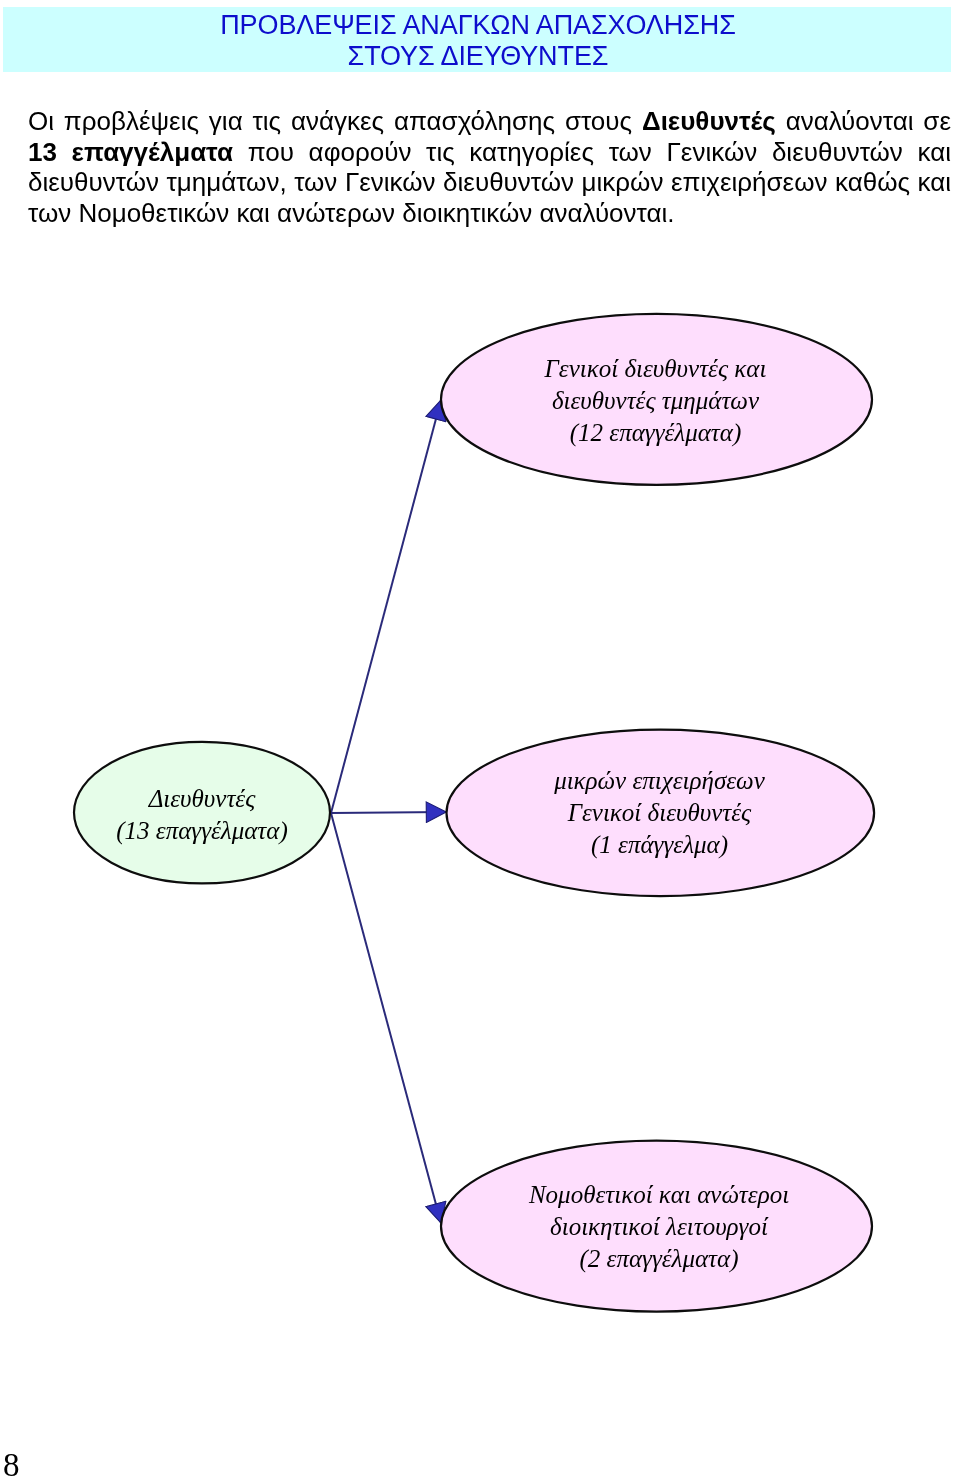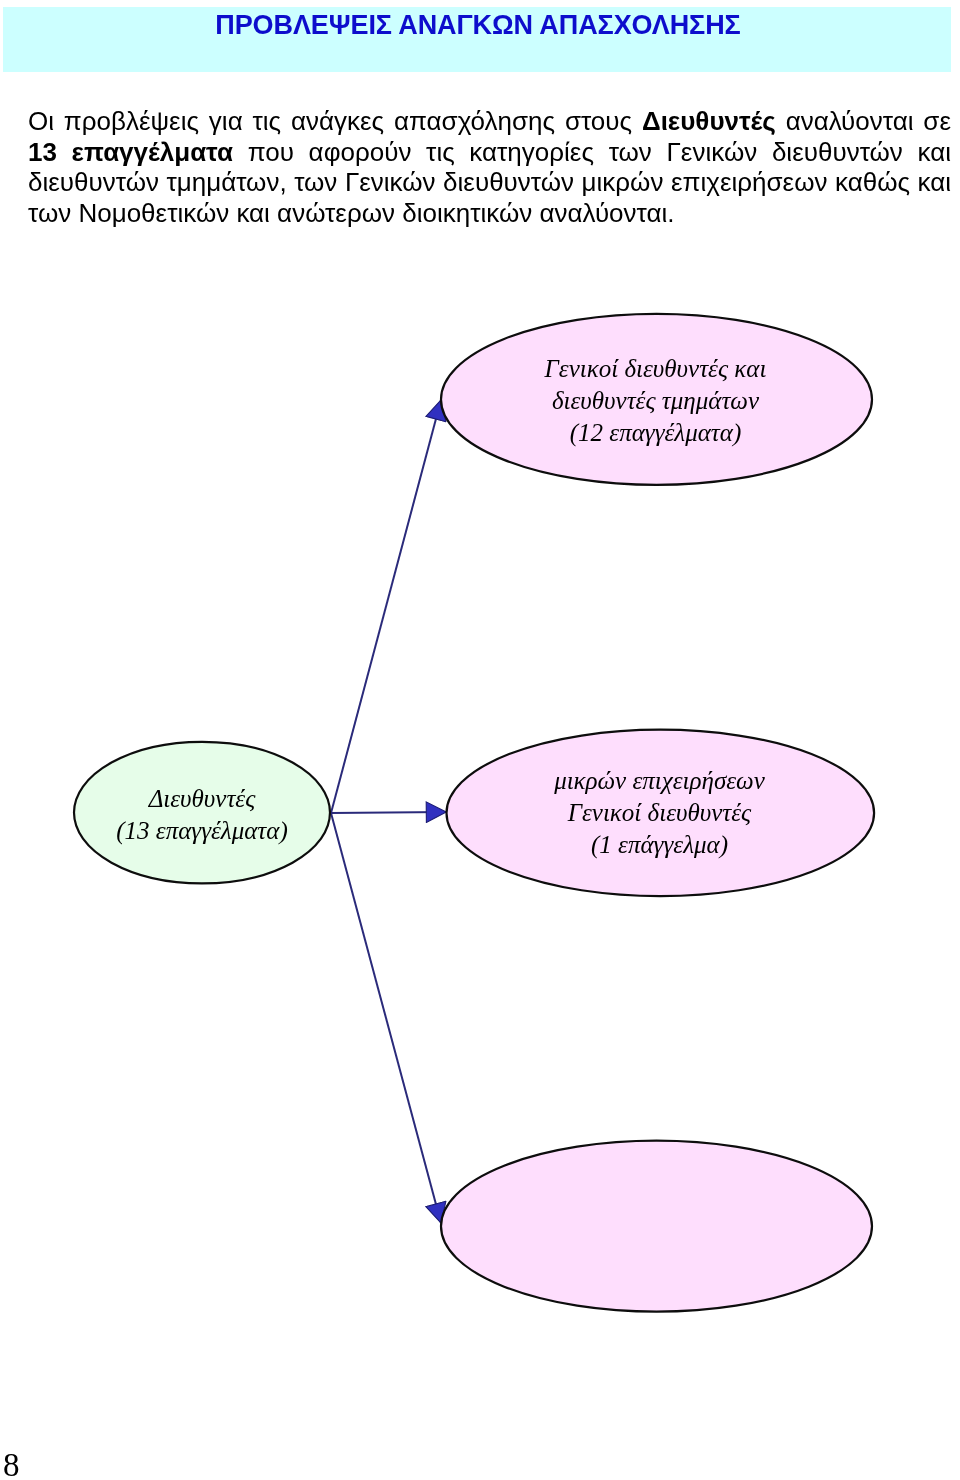--- a/index.html
+++ b/index.html
@@ -1,35 +1,36 @@
 <!DOCTYPE html>
 <html><head>
 <meta charset="utf-8">
 <style>
   html,body{margin:0;padding:0;}
   body{width:960px;height:1480px;background:#fff;font-family:"Liberation Sans",sans-serif;position:relative;overflow:hidden;-webkit-font-smoothing:antialiased;}
   .page{position:absolute;inset:0;will-change:opacity;}
   #title-banner{position:absolute;left:3px;top:7px;width:948px;height:65px;background:#CCFFFF;}
-  #title-text{position:absolute;left:0;top:10px;width:956px;text-align:center;color:#0D0DCC;font-weight:bold;font-size:27px;line-height:30.5px;letter-spacing:-0.1px;}
+  #title-text{position:absolute;left:0;top:10px;width:956px;text-align:center;color:#0D0DCC;font-weight:normal;font-size:27px;line-height:30.5px;letter-spacing:-0.1px;}
   #intro{position:absolute;left:4px;top:106px;width:947px;font-size:26px;line-height:30.6px;color:#000;}
   #intro b{font-weight:bold;}
   #intro .ln{display:block;text-align:justify;text-align-last:justify;white-space:pre-wrap;margin-left:24px;}
   #intro .ln.last{text-align-last:left;}
   #diagram{position:absolute;left:0;top:0;width:856px;height:1480px;}
   #diagram svg{position:absolute;left:0;top:0;}
   .nodelabel{position:absolute;font-family:"Liberation Serif",serif;font-style:italic;font-size:25px;line-height:32px;color:#000;text-align:center;white-space:nowrap;}
   #pageno{position:absolute;left:3px;top:1449px;font-family:"Liberation Serif",serif;font-size:33px;line-height:33px;color:#000;}
 </style>
 </head>
 <body>
 
 <div class="page">
   <div id="title-banner" style="background-color: rgb(204, 255, 255);"></div>
   <div id="title-text" style="color: rgb(13, 13, 204);">
     <div>ΠΡΟΒΛΕΨΕΙΣ ΑΝΑΓΚΩΝ ΑΠΑΣΧΟΛΗΣΗΣ</div>
+    <div>ΣΤΟΥΣ ΔΙΕΥΘΥΝΤΕΣ</div>
   </div>
   <div id="intro">
       <span class="ln"><span>Οι προβλέψεις για τις ανάγκες απασχόλησης στους </span><b>Διευθυντές</b><span> αναλύονται σε</span></span>
       <span class="ln"><b>13 επαγγέλματα</b><span> που αφορούν τις κατηγορίες των Γενικών διευθυντών και</span></span>
       <span class="ln">διευθυντών τμημάτων, των Γενικών διευθυντών μικρών επιχειρήσεων καθώς και</span>
       <span class="ln last">των Νομοθετικών και ανώτερων διοικητικών αναλύονται.</span>
     </div>
   <div id="diagram">
     <svg width="960" height="1480" viewBox="0 0 960 1480">
       <defs>
@@ -56,15 +57,20 @@
     </div>
     <div class="nodelabel" style="left:74px;top:783px;width:256px;">
       <div>Διευθυντές</div>
       <div>(13 επαγγέλματα)</div>
     </div>
     <div class="nodelabel" style="left:446px;top:765px;width:427px;">
       <div>μικρών επιχειρήσεων</div>
       <div>Γενικοί διευθυντές</div>
       <div>(1 επάγγελμα)</div>
     </div>
+    <div class="nodelabel" style="left:441px;top:1179px;width:436px;">
+      <div>Νομοθετικοί και ανώτεροι</div>
+      <div>διοικητικοί λειτουργοί</div>
+      <div>(2 επαγγέλματα)</div>
+    </div>
   </div>
   <div id="pageno">8</div>
 </div>
 
 </body></html>

